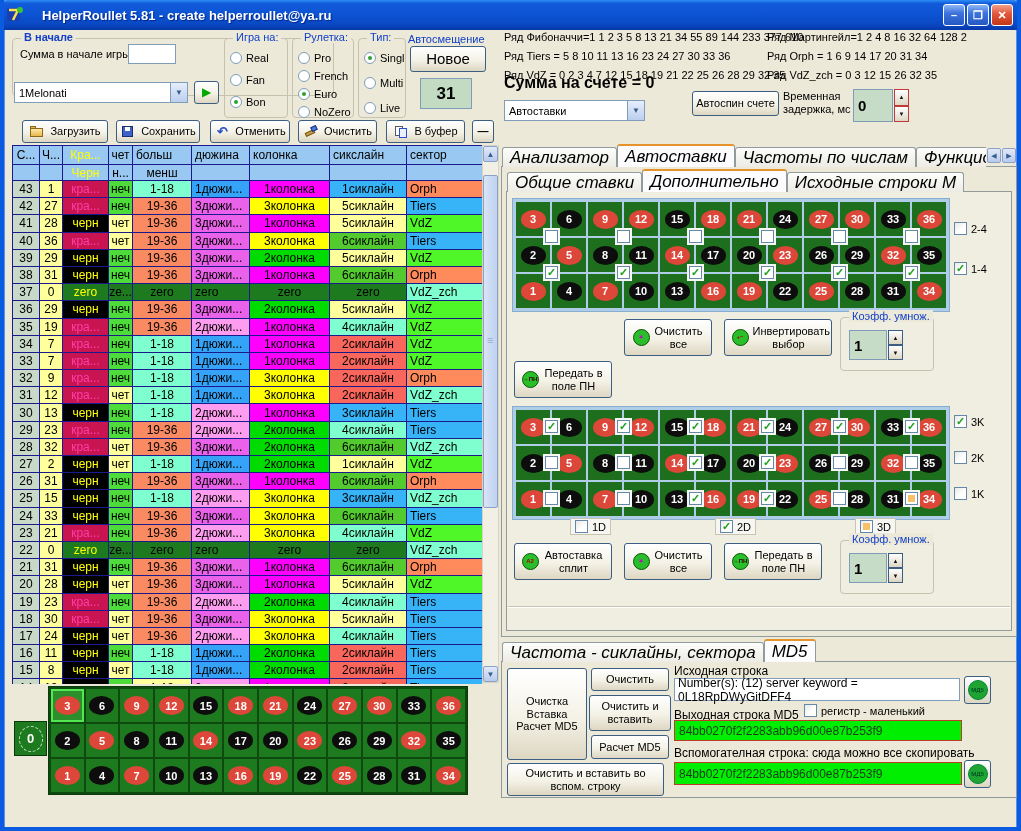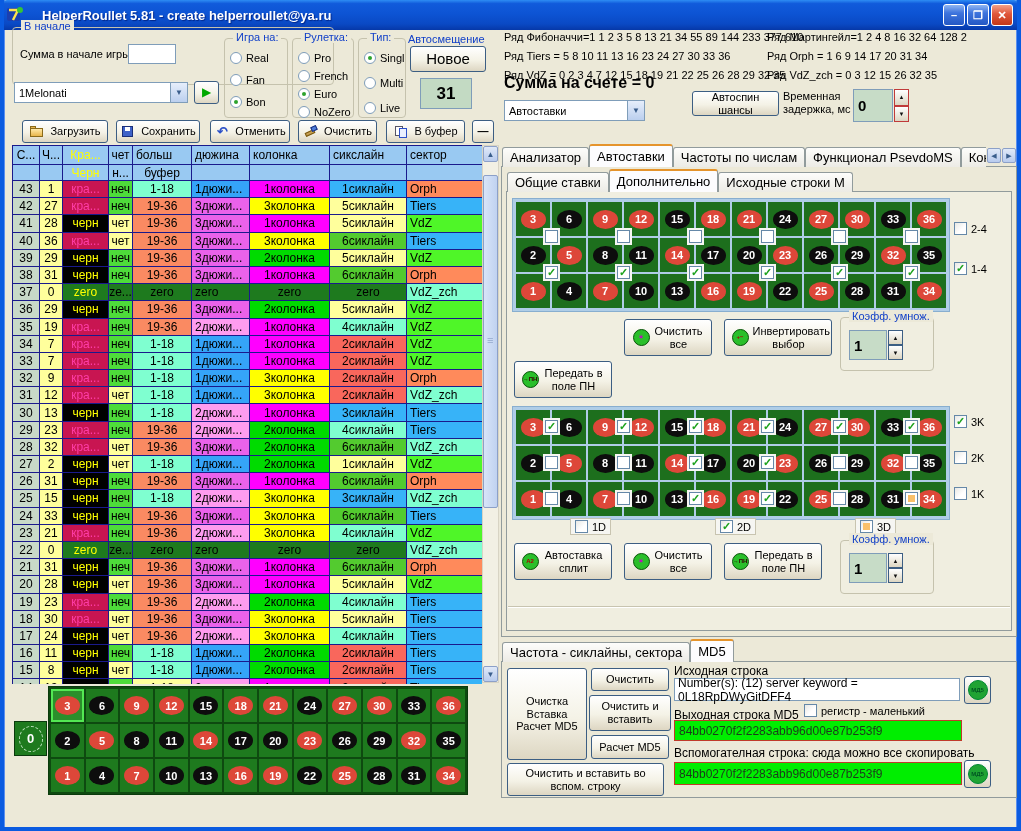--- a/index.html
+++ b/index.html
@@ -70,21 +70,21 @@
     display:flex;align-items:center;justify-content:center;}
   .num.red{background:#DD4739;} .num.blk{background:#0D0D0D;}
   
   .betgrid{position:absolute;background:#AFCDE7;padding:3px;display:grid;
     grid-template-columns:repeat(12,34px);grid-auto-rows:34px;gap:2px;border:1px solid #88AECF;}
   .betgrid .fcell{background:#1D6F1D;}
   .ovcb{position:absolute;box-shadow:0 0 0 2px #F6F6F2;background:#fff;}
   
   .tabstrip{position:absolute;display:flex;align-items:flex-end;overflow:hidden;}
   .tab{border:1px solid #919B9C;border-bottom:none;border-radius:3px 3px 0 0;padding:3px 7px 3px 7px;
-    font-size:13px;background:linear-gradient(180deg,#FDFDFB,#ECEBE5);white-space:nowrap;height:20px;display:flex;align-items:center;}
+    font-size:17px;background:linear-gradient(180deg,#FDFDFB,#ECEBE5);white-space:nowrap;height:20px;display:flex;align-items:center;font-style:italic;}
   .tab.active{background:#FCFCFE;border-top:2px solid #E5942C;height:23px;position:relative;z-index:2;}
   .tabpanel{position:absolute;border:1px solid #919B9C;background:#ECE9D8;}
   .tscroll{position:absolute;display:flex;gap:1px;}
   .tsb{width:14px;height:15px;border:1px solid #8CA0C8;border-radius:2px;font-size:7px;color:#3A5E8C;
     background:linear-gradient(180deg,#E0E9F8,#B8CBEE);display:flex;align-items:center;justify-content:center;}
   
   .gfield{position:absolute;border:1px solid #C03A2A;background:#00EE00;font-size:12px;color:#1C3A1C;
     display:flex;align-items:center;padding-left:4px;white-space:nowrap;overflow:hidden;}
   .iconbtn{position:absolute;border:1px solid #3C5E83;border-radius:3px;background:linear-gradient(180deg,#fff,#DDD6C2);
     display:flex;align-items:center;justify-content:center;}
@@ -125,21 +125,21 @@
       <circle cx="14" cy="4" r="3" fill="#35C435"></circle>
     </svg>
     <span class="apptitle">HelperRoullet 5.81 - create helperroullet@ya.ru</span>
     <div class="winbtns">
       <div class="wbtn">–</div>
       <div class="wbtn">❐</div>
       <div class="wbtn close">✕</div>
     </div>
   </div>
 
-  <div class="gb" style="left:8px;top:27px;width:322px;height:58px;">
+  <div class="gb" style="left:8px;top:38px;width:322px;height:58px;font-weight:bold;">
     <span class="gl">В начале</span>
   </div>
   <span class="lbl" style="left:16px;top:48px;">Сумма в начале игры</span>
   <div class="tinput" style="left:124px;top:44px;width:48px;height:20px;"></div>
 
   <div class="combo" style="left:10px;top:82px;width:174px;height:21px;">
     <span class="ctext">1Melonati</span>
     <span class="carr">▼</span>
   </div>
   <div class="xbtn" style="left:190px;top:81px;width:25px;height:23px;">
@@ -252,21 +252,21 @@
           <div class="hcell la" style="background: rgb(153, 201, 242);">дюжина</div>
           <div class="hcell la" style="background: rgb(153, 201, 242);">колонка</div>
           <div class="hcell la" style="background: rgb(153, 201, 242);">сикслайн</div>
           <div class="hcell la" style="background: rgb(153, 201, 242);">сектор</div>
         </div>
         <div class="hrow hd2">
           <div class="hcell" style="background: rgb(153, 201, 242);"></div>
           <div class="hcell" style="background: rgb(153, 201, 242);"></div>
           <div class="hcell" style="background: rgb(153, 201, 242); color: rgb(255, 255, 0);">Черн</div>
           <div class="hcell" style="background: rgb(153, 201, 242);">н...</div>
-          <div class="hcell" style="background: rgb(153, 201, 242);">буфер</div>
+          <div class="hcell" style="background: rgb(153, 201, 242);">менш</div>
           <div class="hcell" style="background: rgb(153, 201, 242);"></div>
           <div class="hcell" style="background: rgb(153, 201, 242);"></div>
           <div class="hcell" style="background: rgb(153, 201, 242);"></div>
           <div class="hcell" style="background: rgb(153, 201, 242);"></div>
         </div>
       </div>
     <div id="histbody">
         <div class="hrow">
           <div class="hcell" style="background: rgb(200, 217, 200); color: rgb(0, 0, 0);">43</div>
           <div class="hcell" style="background: rgb(255, 255, 156); color: rgb(0, 0, 0);">1</div>
@@ -728,21 +728,21 @@
       <span class="lbl" style="left: 763px; top: 31px;">Ряд Мартингейл=1 2 4 8 16 32 64 128 2</span>
       <span class="lbl" style="left: 763px; top: 50px;">Ряд Orph = 1 6 9 14 17 20 31 34</span>
       <span class="lbl" style="left: 763px; top: 69px;">Ряд VdZ_zch = 0 3 12 15 26 32 35</span>
     </div>
 
   <div class="lbl" style="left:500px;top:74px;font-size:16px;font-weight:bold;">Сумма на счете = 0</div>
   <div class="combo" style="left:500px;top:100px;width:141px;height:21px;">
     <span class="ctext">Автоставки</span>
     <span class="carr">▼</span>
   </div>
-  <div class="xbtn" style="left:688px;top:91px;width:87px;height:25px;">Автоспин шансы</div>
+  <div class="xbtn" style="left:688px;top:91px;width:87px;height:25px;">Автоспин счете</div>
   <span class="lbl" style="left:779px;top:90px;">Временная</span>
   <span class="lbl" style="left:779px;top:103px;">задержка, мс</span>
   <div class="spin red" style="left:849px;top:89px;">
     <div class="sval" style="width:40px;height:33px;">0</div>
     <div class="sbtns" style="height:33px;">
       <div class="sb">▲</div>
       <div class="sb">▼</div>
     </div>
   </div>
 

